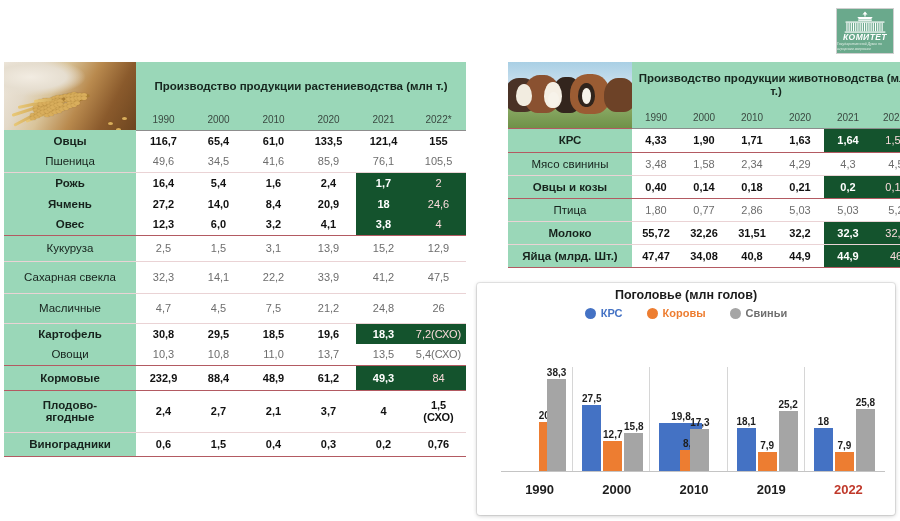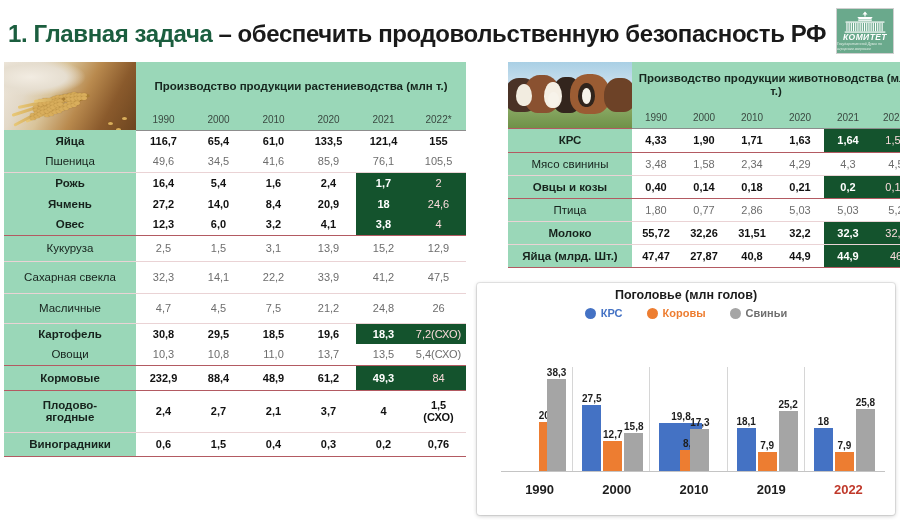--- a/index.html
+++ b/index.html
@@ -147,24 +147,20 @@
     position: absolute; bottom: 18px; font-size: 13px; font-weight: bold;
     color: #1e1e1e; text-align: center;
   }
   .xlab.hi { color: #c0392b; }
 </style>
 </head>
 <body>
 
 <div id="slide">
 
-  <div id="title-bar">
-    <span class="title-green">1. Главная задача</span>
-    <span class="title-dark">– обеспечить продовольственную безопасность РФ</span>
-  </div>
 
   <div id="logo">
     <svg class="bld" viewBox="0 0 52 26">
       <g fill="#ffffff">
         <path d="M26 0.5 L29 4 L23 4 Z"></path>
         <rect x="25.3" y="3.5" width="1.4" height="3"></rect>
         <path d="M17 7 h18 l-1.6 2.4 h-14.8 Z"></path>
         <rect x="18" y="10" width="16" height="1.6"></rect>
         <rect x="3" y="12.4" width="46" height="1.4"></rect>
         <g>
@@ -312,21 +308,21 @@
           </tr>
           <tr class="greybot">
             <td class="hdr-year" style="height: 20px;">1990</td>
             <td class="hdr-year" style="height: 20px;">2000</td>
             <td class="hdr-year" style="height: 20px;">2010</td>
             <td class="hdr-year" style="height: 20px;">2020</td>
             <td class="hdr-year" style="height: 20px;">2021</td>
             <td class="hdr-year" style="height: 20px;">2022*</td>
           </tr>
           <tr style="height: 21px;">
-            <td class="rowlabel bold">Яйца</td>
+            <td class="rowlabel bold">Овцы</td>
             <td class="val bold">116,7</td>
             <td class="val bold">65,4</td>
             <td class="val bold">61,0</td>
             <td class="val bold">133,5</td>
             <td class="val bold">121,4</td>
             <td class="val bold">155</td>
           </tr>
           <tr class="thinbot" style="height: 21px;">
             <td class="rowlabel">Пшеница</td>
             <td class="val dim">49,6</td>
@@ -517,21 +513,21 @@
             <td class="val bold">55,72</td>
             <td class="val bold">32,26</td>
             <td class="val bold">31,51</td>
             <td class="val bold">32,2</td>
             <td class="val bold red">32,3</td>
             <td class="val bold red light">32,9</td>
           </tr>
           <tr class="bordbot" style="height: 23px;">
             <td class="rowlabel bold">Яйца (млрд. Шт.)</td>
             <td class="val bold">47,47</td>
-            <td class="val bold">27,87</td>
+            <td class="val bold">34,08</td>
             <td class="val bold">40,8</td>
             <td class="val bold">44,9</td>
             <td class="val bold red">44,9</td>
             <td class="val bold red light">46</td>
           </tr>
         </tbody>
     </table>
   </div>
 
   <div id="chart-panel">

